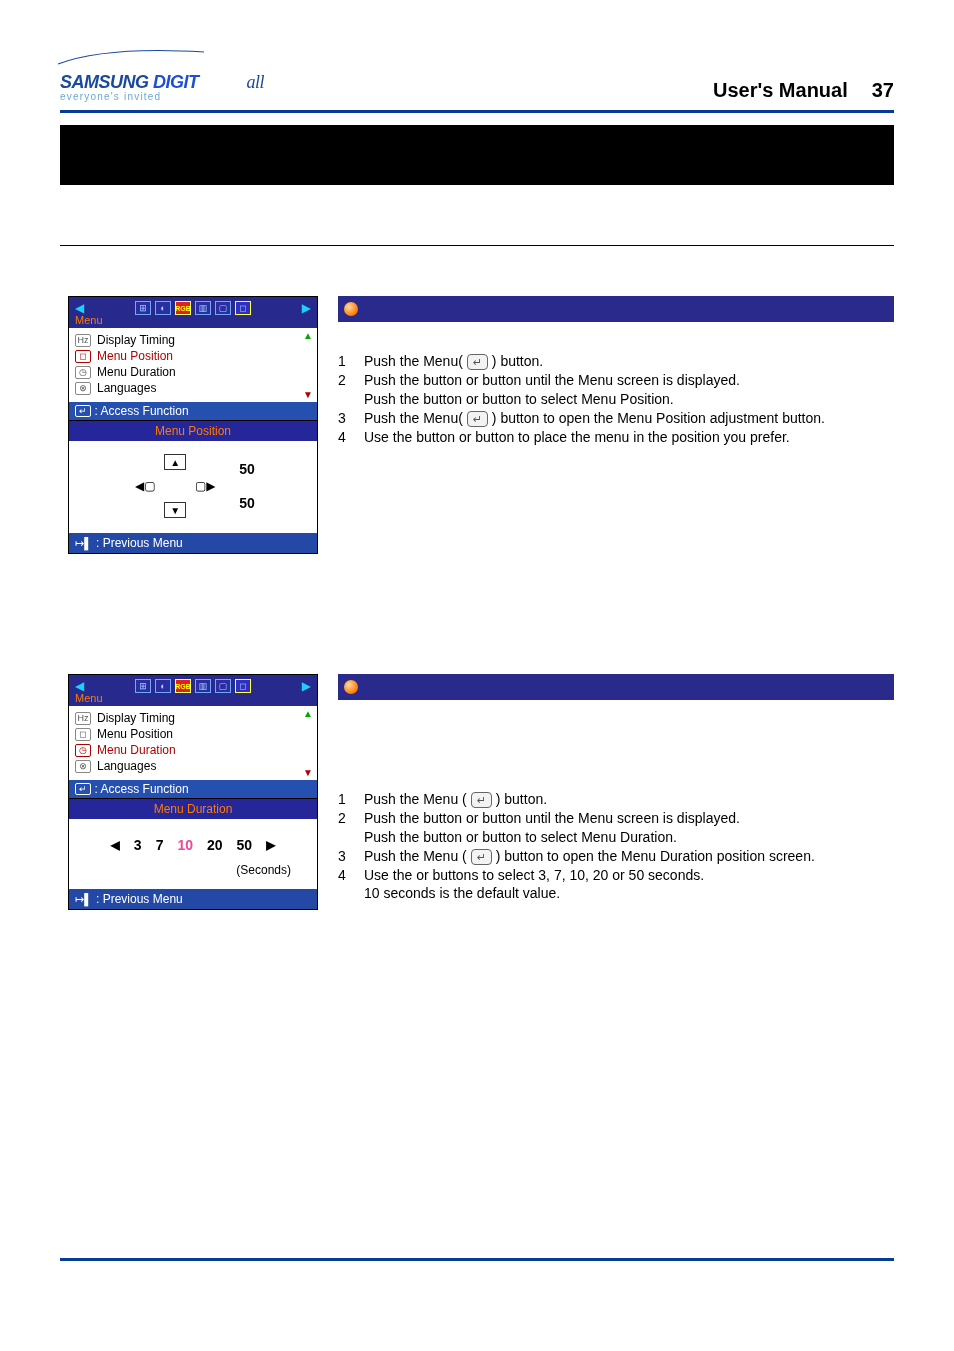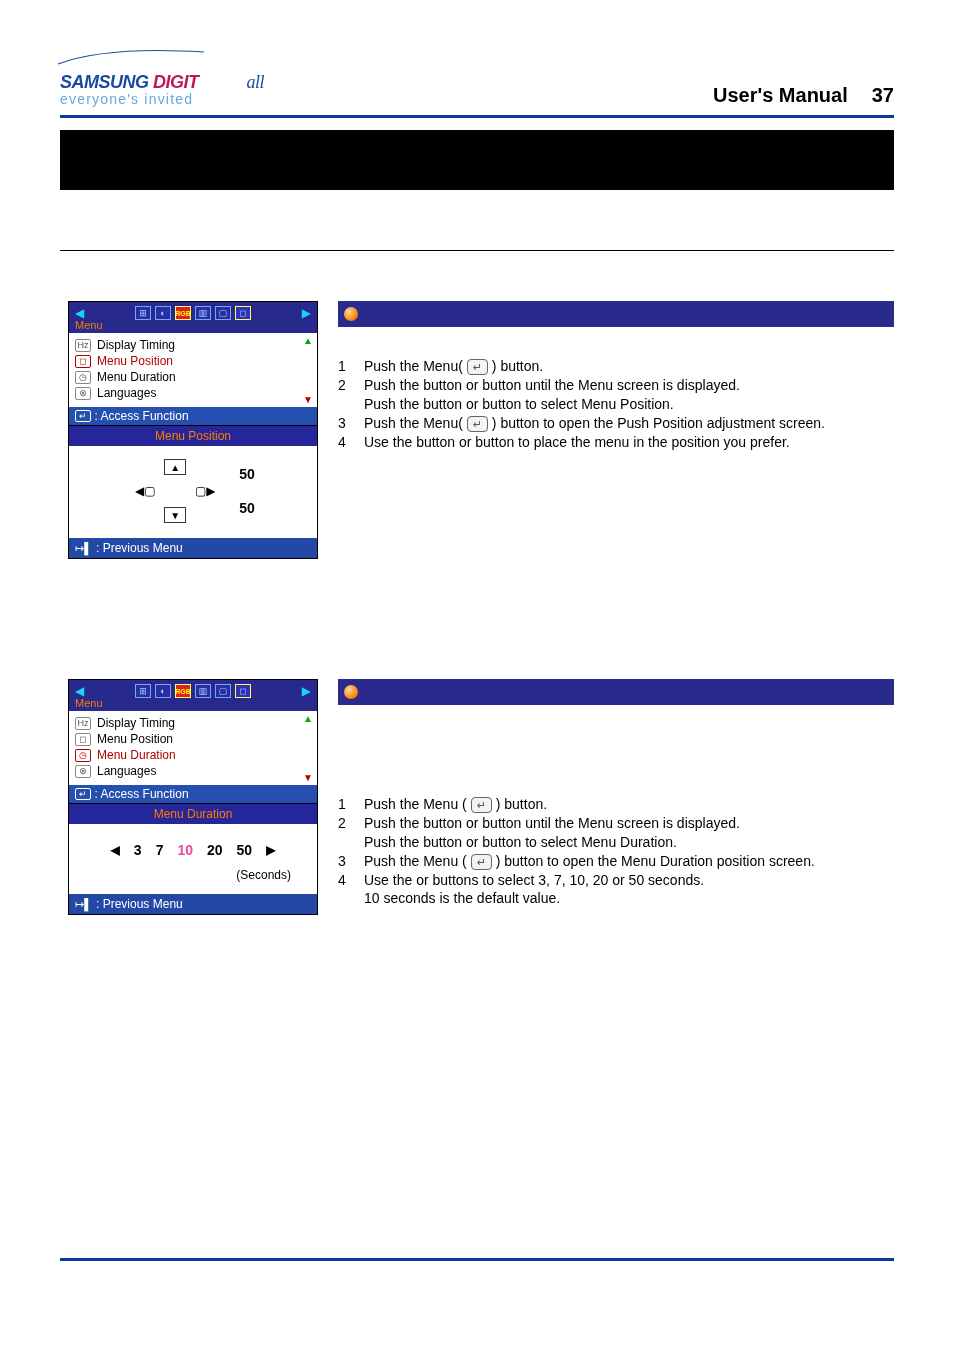--- a/index.html
+++ b/index.html
@@ -2,23 +2,23 @@
 <html><head>
 <meta charset="utf-8">
 <style>
   * { box-sizing: border-box; margin: 0; padding: 0; }
   body { font-family: Arial, Helvetica, sans-serif; background: #fff; width: 954px; margin: 0 auto; color: #000; }
   .page { padding: 50px 60px 40px 60px; position: relative; min-height: 1351px; }
   .header-row { display: flex; justify-content: space-between; align-items: flex-end; margin-bottom: 8px; }
   .logo { color: #1a4aa0; }
   .logo-top { font-weight: bold; font-style: italic; font-size: 18px; letter-spacing: -0.5px; }
   .logo-top .sams { color: #1a4aa0; }
-  .logo-top .digit { color: #be185d; }
+  .logo-top .digit { color: #1d4ed8; }
   .logo-top .all { font-style: italic; font-family: cursive; font-weight: normal; margin-left: 48px; }
-  .logo-sub { color: #6aa8d8; font-size: 14px; letter-spacing: 1.2px; margin-top: -2px; }
+  .logo-sub { color: #6aa8d8; font-size: 10px; letter-spacing: 1.2px; margin-top: -2px; }
   .swoosh { width: 140px; height: 22px; position: relative; }
   .swoosh svg { position: absolute; top: -6px; left: -4px; }
   .manual-title { font-weight: bold; font-size: 20px; color: #000; display: flex; gap: 24px; align-items: baseline; }
   .manual-title .pg { font-weight: bold; font-size: 20px; }
   .top-rule { border: none; border-top: 3px solid #063a9b; margin-top: 6px; margin-bottom: 12px; }
   .dark-bar { background: #000; height: 60px; display: flex; }
   .dark-bar .left { flex: 0 0 430px; display:flex; align-items:center; padding-left: 18px; color:#fff; font-weight:bold; font-size:16px;}
   .dark-bar .right { flex: 1; background: #000; color:#fff; display:flex; align-items:center; padding-left: 18px; font-weight:bold; font-size:16px;}
   .sub-rule { border: none; border-top: 1px solid #000; margin-top: 60px; margin-bottom: 50px; }
   .section { display: flex; align-items: flex-start; gap: 10px; margin-bottom: 120px; }
@@ -188,21 +188,21 @@
         <div class="inst-row">
             <div class="inst-num">1</div>
             <div class="inst-txt"><span>Push the Menu(</span> <span class="enter-ic">↵</span> <span>) button.</span></div>
           </div>
         <div class="inst-row">
             <div class="inst-num">2</div>
             <div class="inst-txt"><span>Push the </span><span class="minus"></span><span> button or </span><span class="plus"></span><span> button until the Menu screen is displayed.</span><br><span>Push the </span><span class="minus"></span><span> button or </span><span class="plus"></span><span> button to select Menu Position.</span></div>
           </div>
         <div class="inst-row">
             <div class="inst-num">3</div>
-            <div class="inst-txt"><span>Push the Menu(</span> <span class="enter-ic">↵</span> <span>) button to open the Push Position adjustment screen.</span></div>
+            <div class="inst-txt"><span>Push the Menu(</span> <span class="enter-ic">↵</span> <span>) button to open the Menu Position adjustment button.</span></div>
           </div>
         <div class="inst-row">
             <div class="inst-num">4</div>
             <div class="inst-txt"><span>Use the </span><span class="minus"></span><span> button or </span><span class="plus"></span><span> button to place the menu in the position you prefer.</span></div>
           </div>
       </div>
     </div>
   </div>
 
   <div class="section" style="margin-bottom:40px;">

